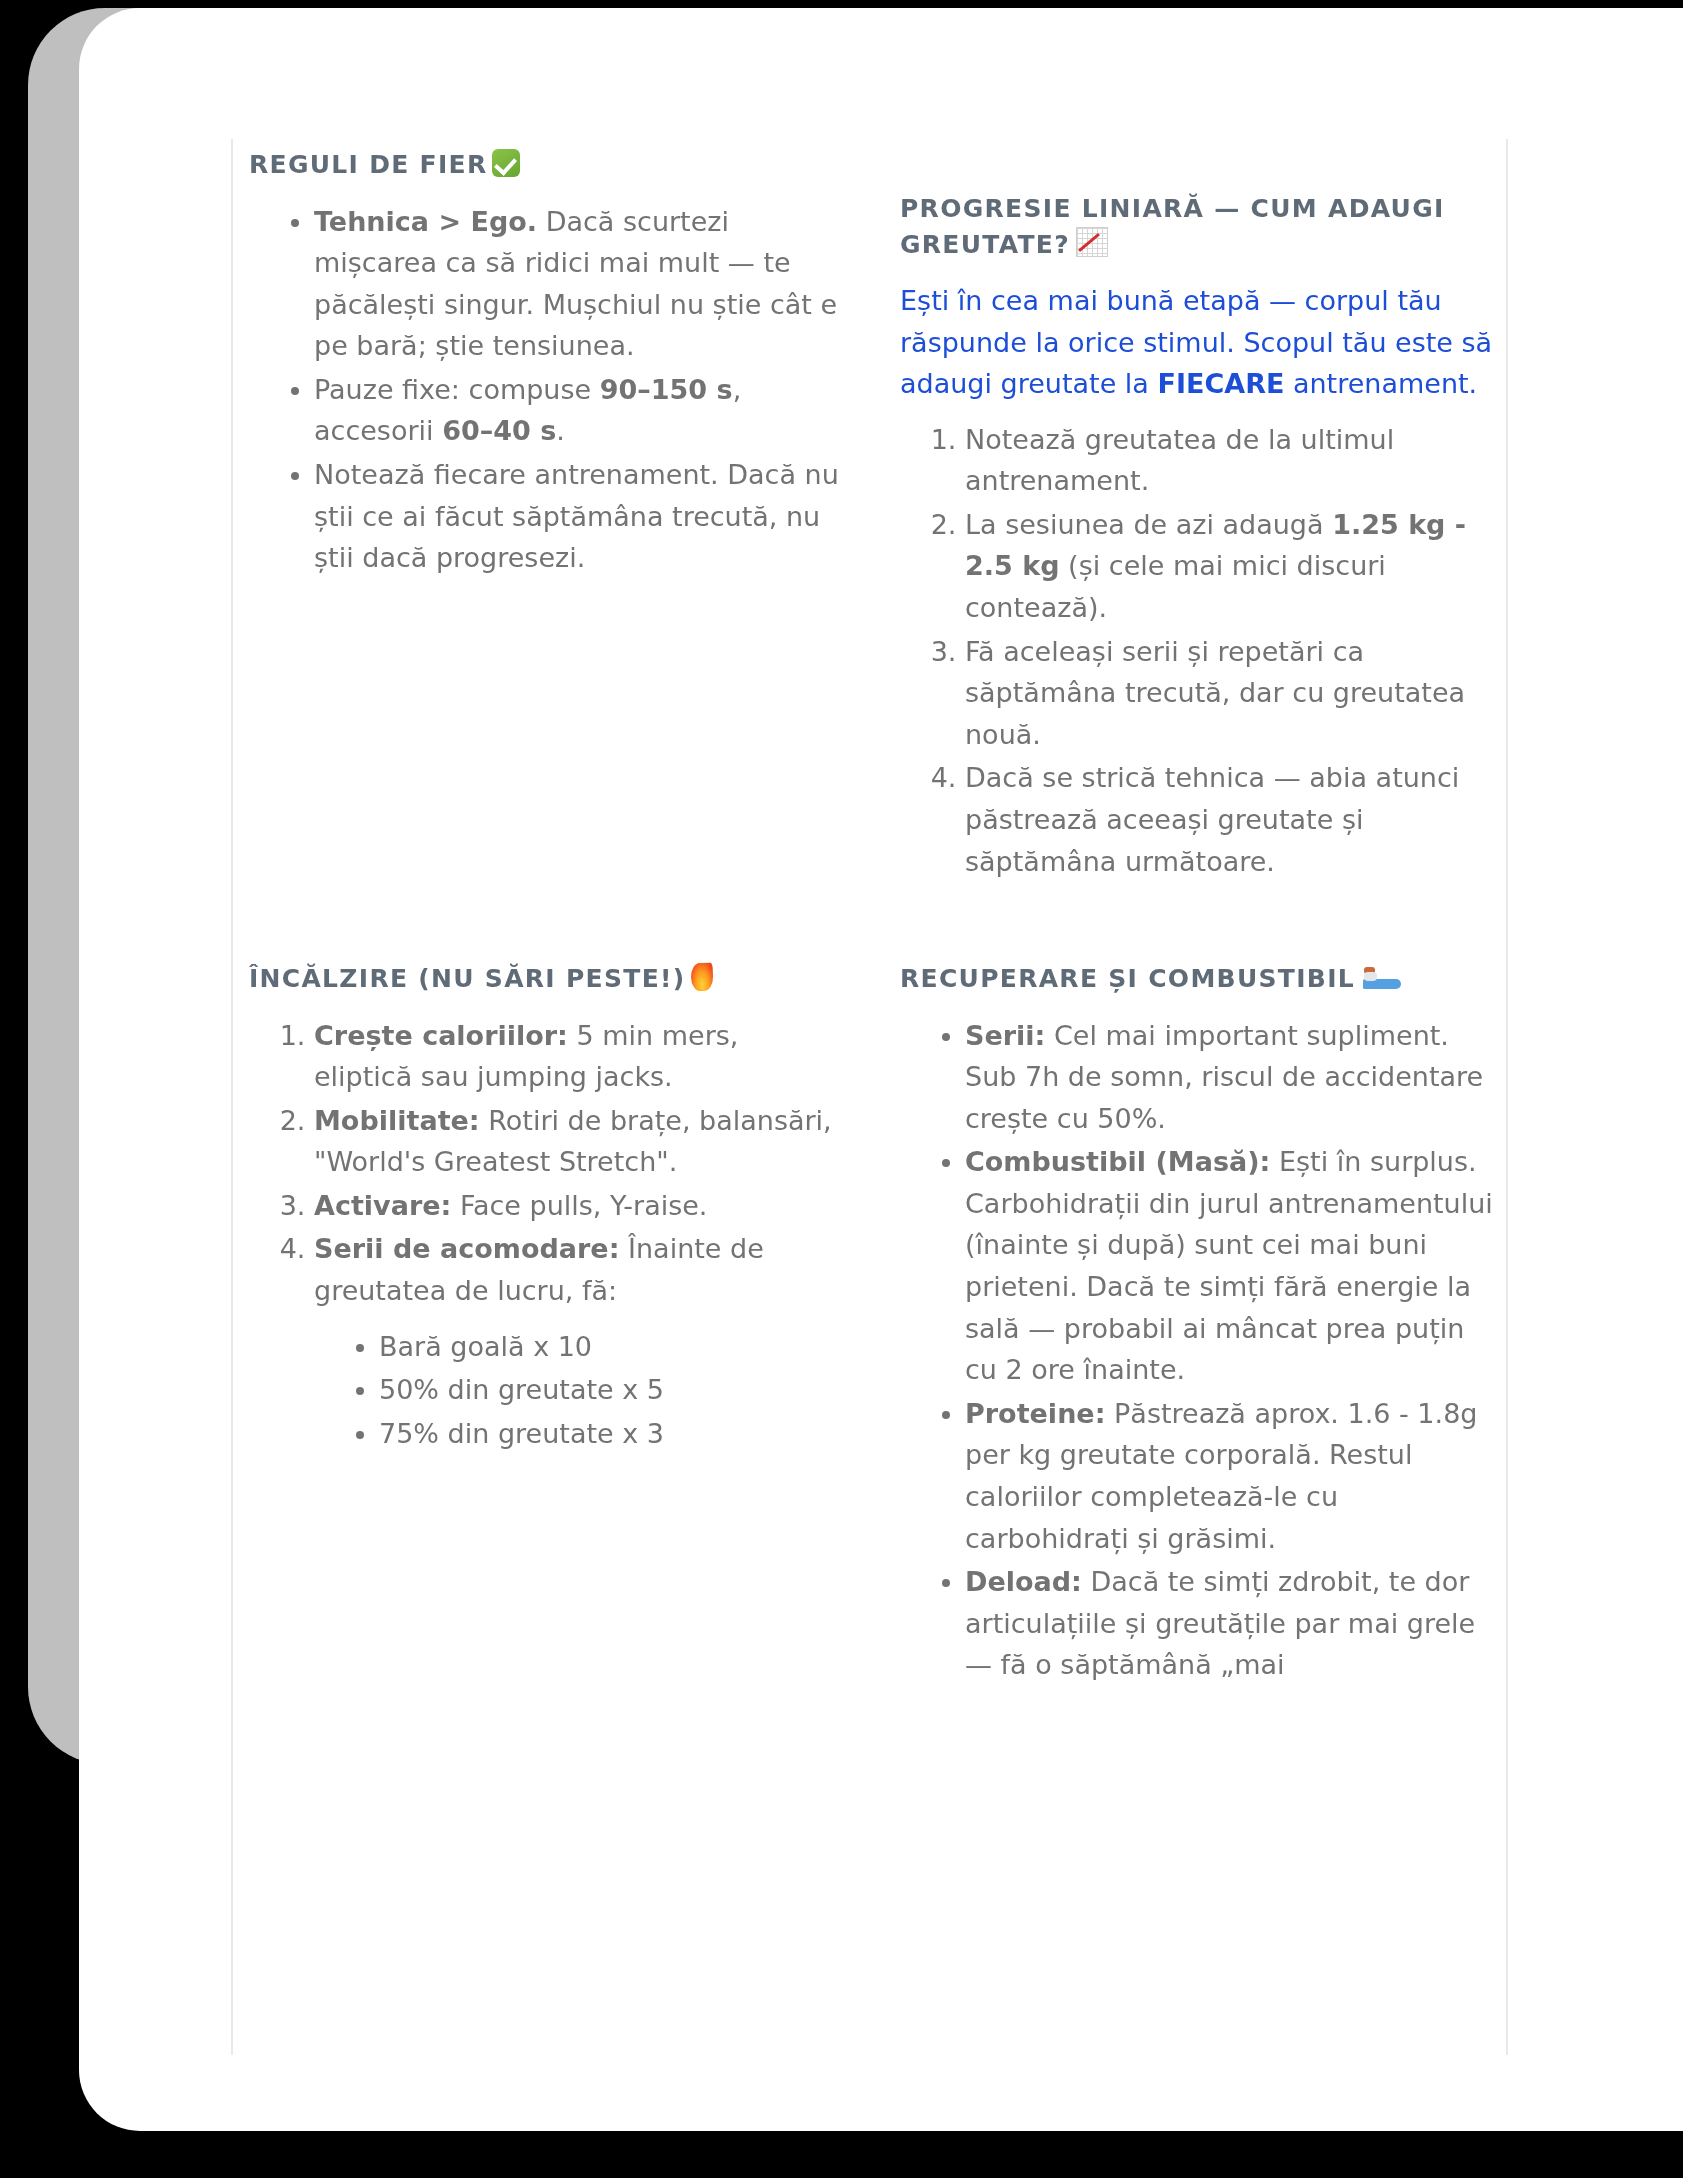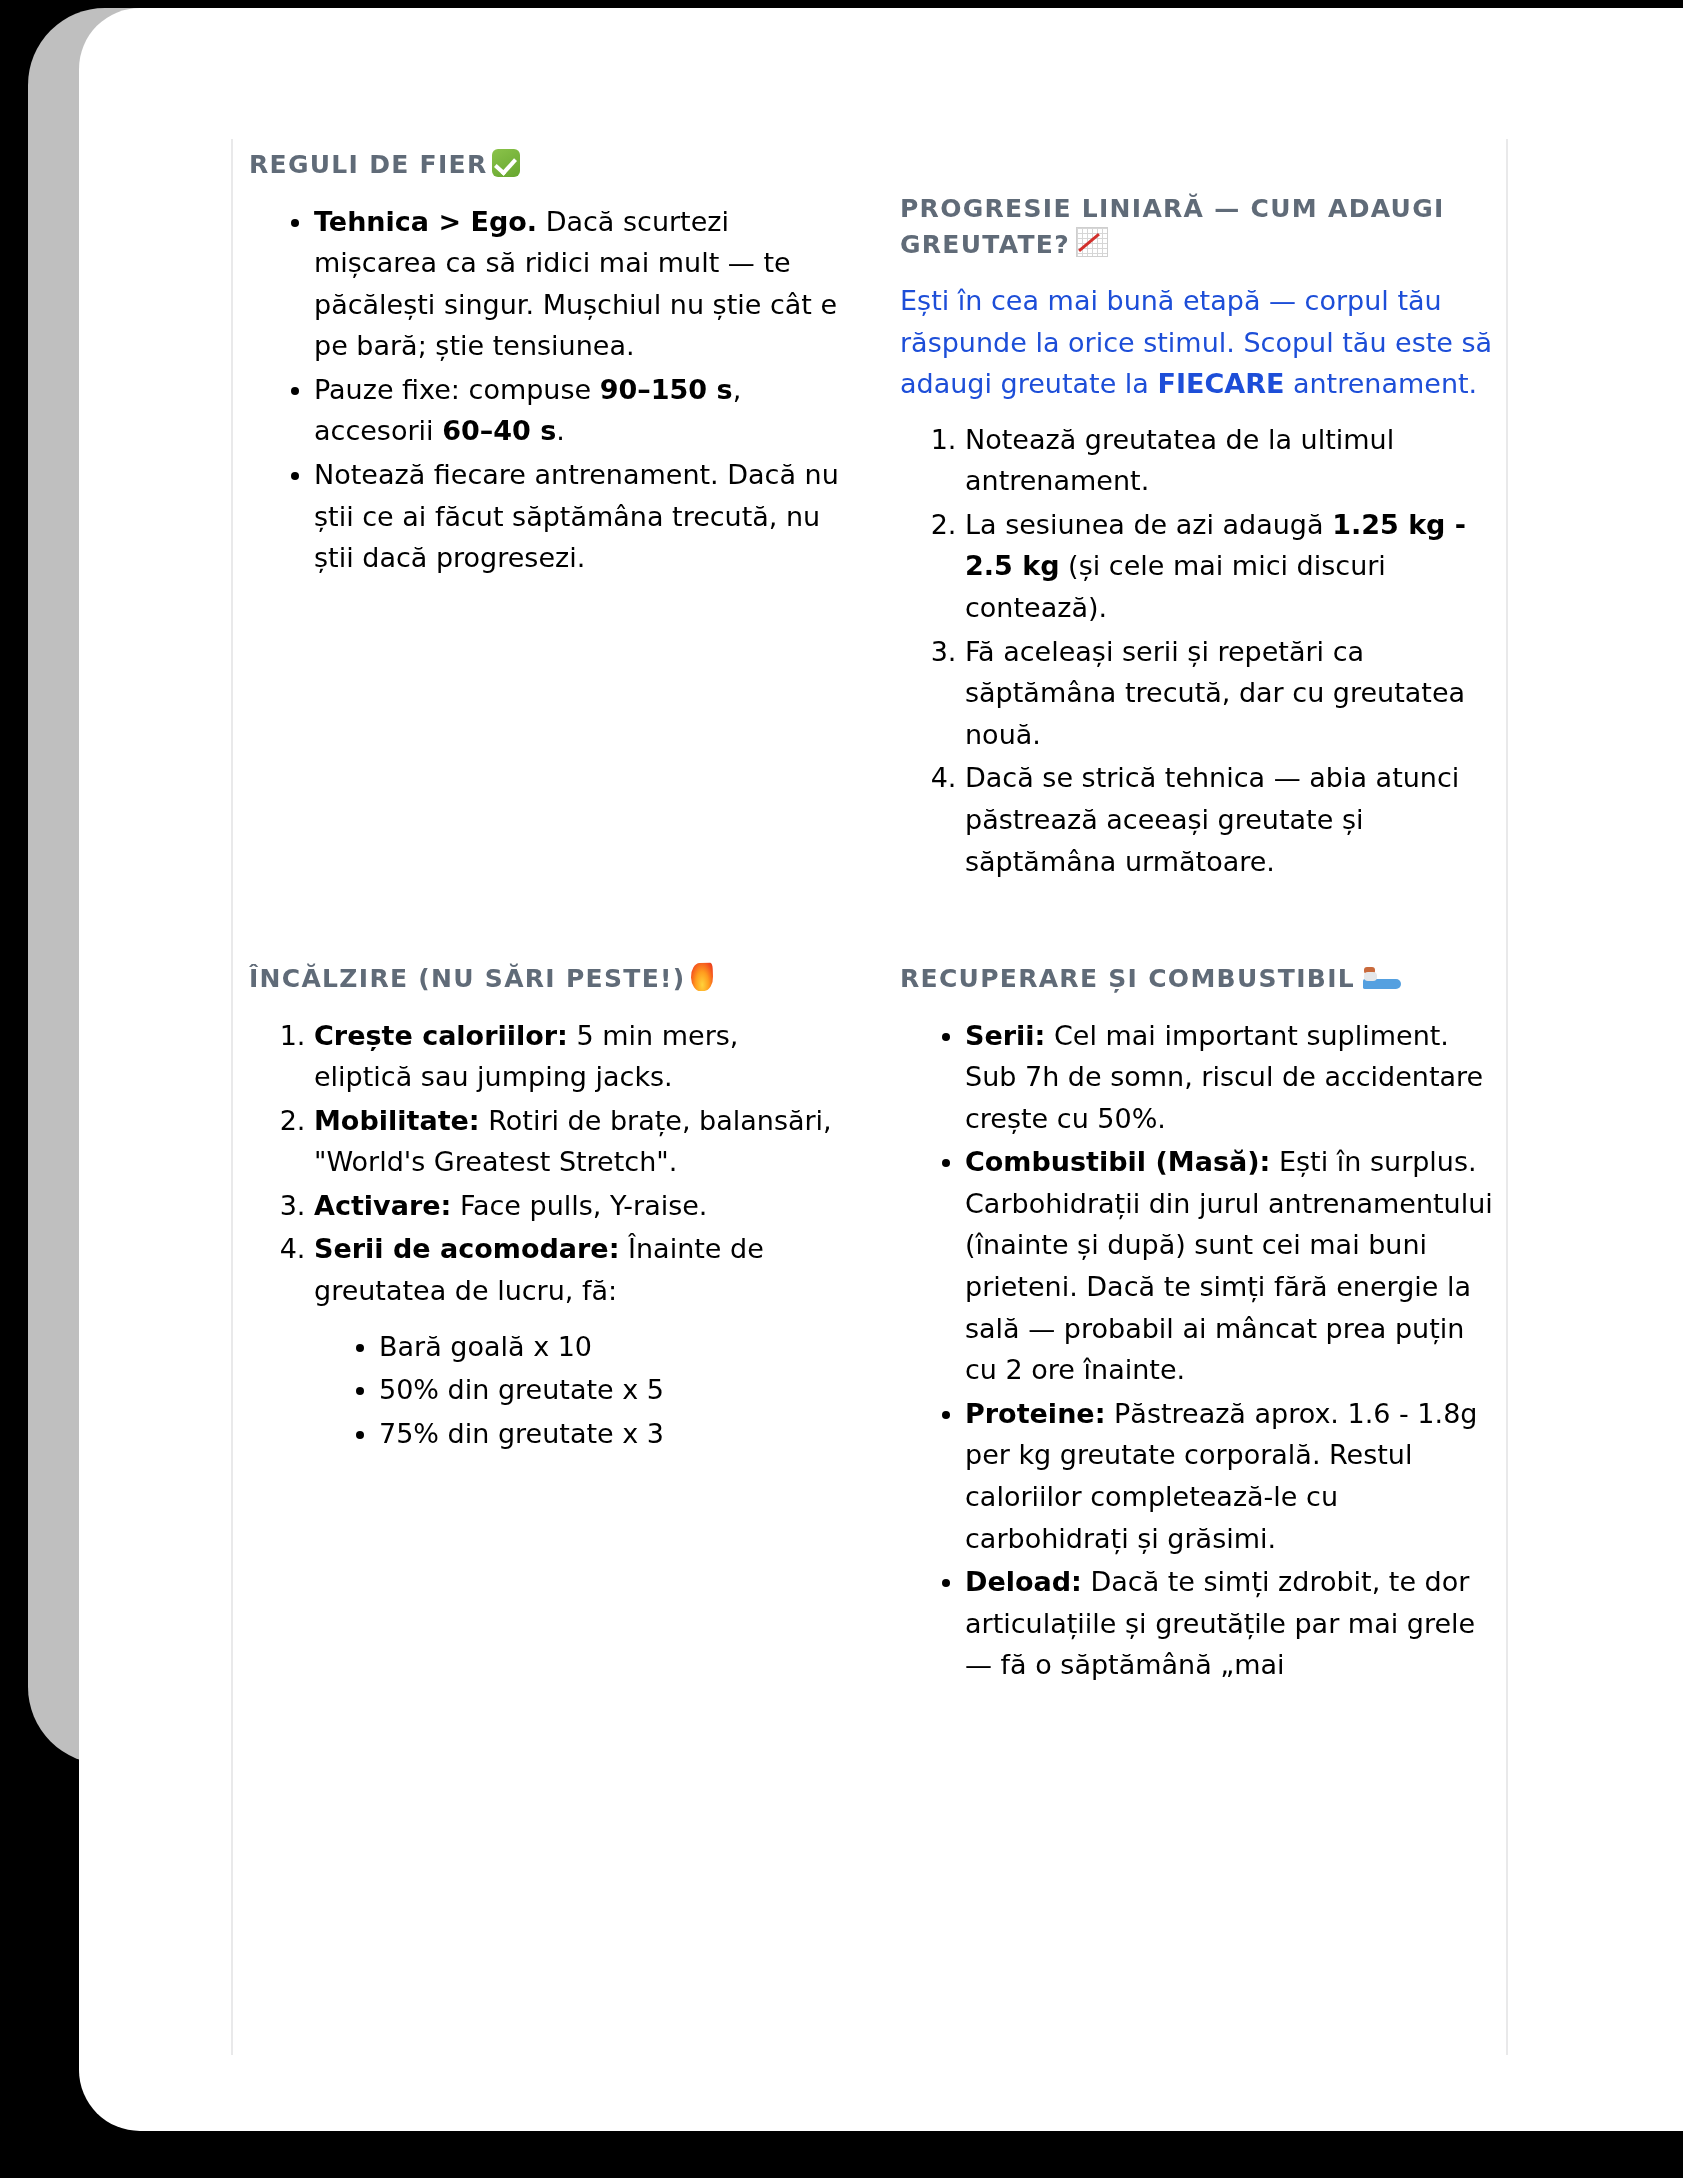--- a/index.html
+++ b/index.html
@@ -82,21 +82,21 @@
     margin: 0 0 8px 0;
     font-size: 27px;
     line-height: 1.54;
     color: #1d4ed8;
   }
   ul, ol {
     margin: 14px 0 0 0;
     padding-left: 65px;
     font-size: 27px;
     line-height: 1.54;
-    color: #000000;
+    color: #737373;
   }
   ul { list-style-type: disc; }
   ol { list-style-type: decimal; }
   li { margin: 0 0 2px 0; }
   ol li::marker { font-weight: normal; }
   b { font-weight: bold; }
 
   
   .em-check, .em-chart, .em-fire, .em-bed {
     display: inline-block;

